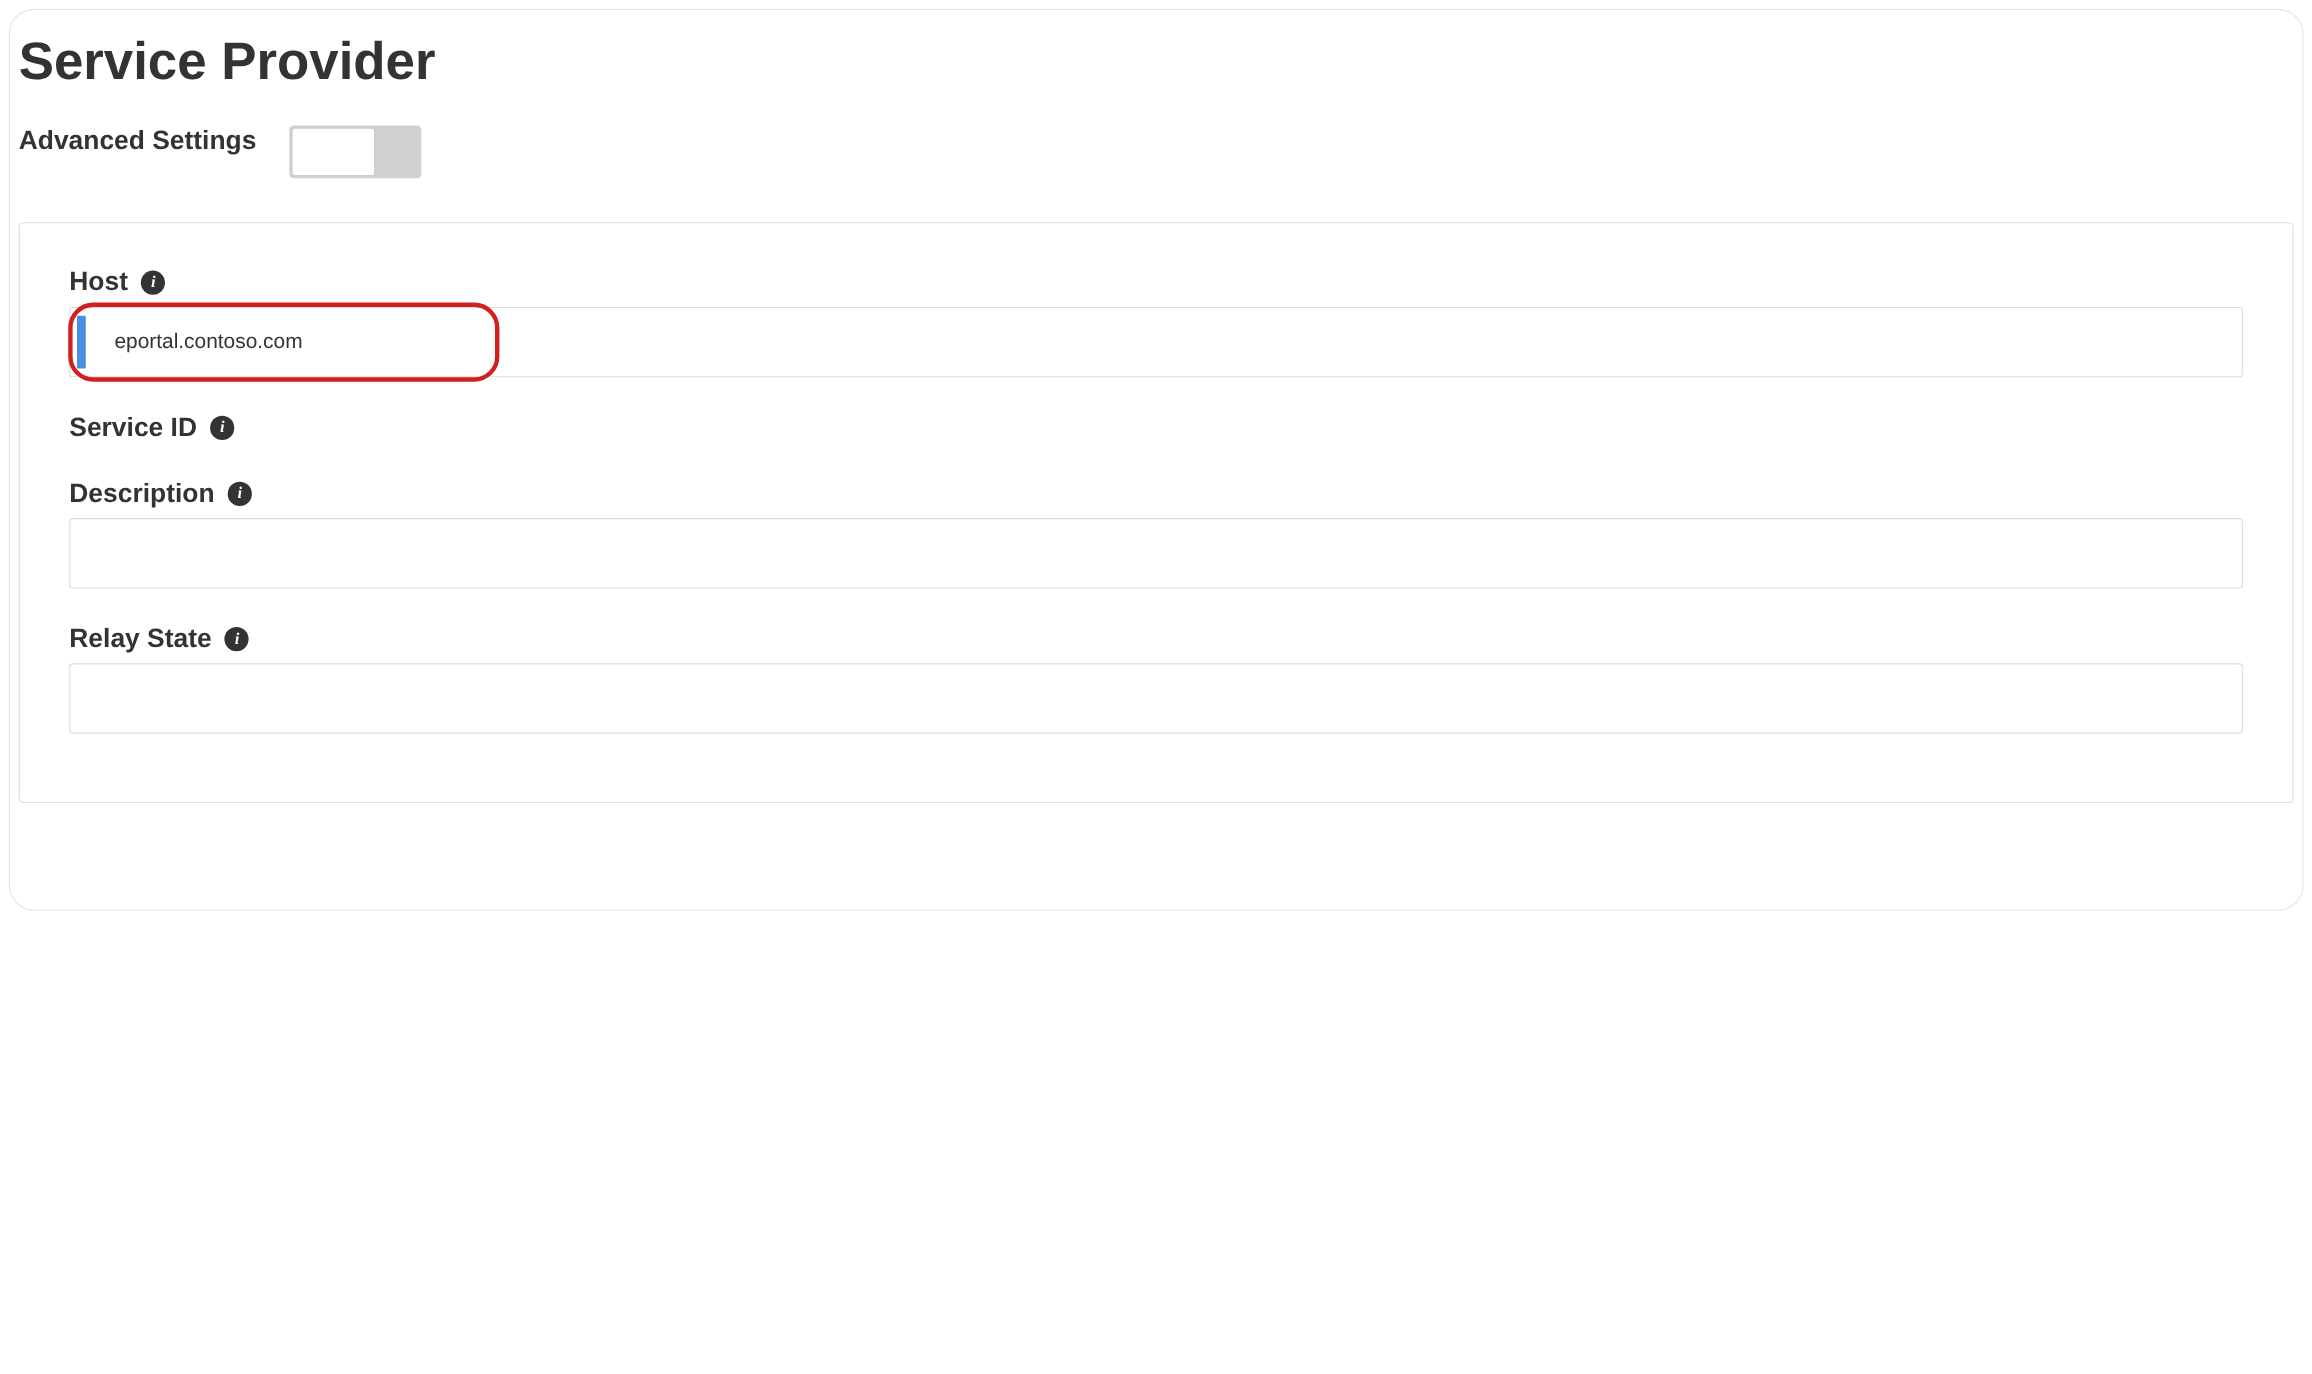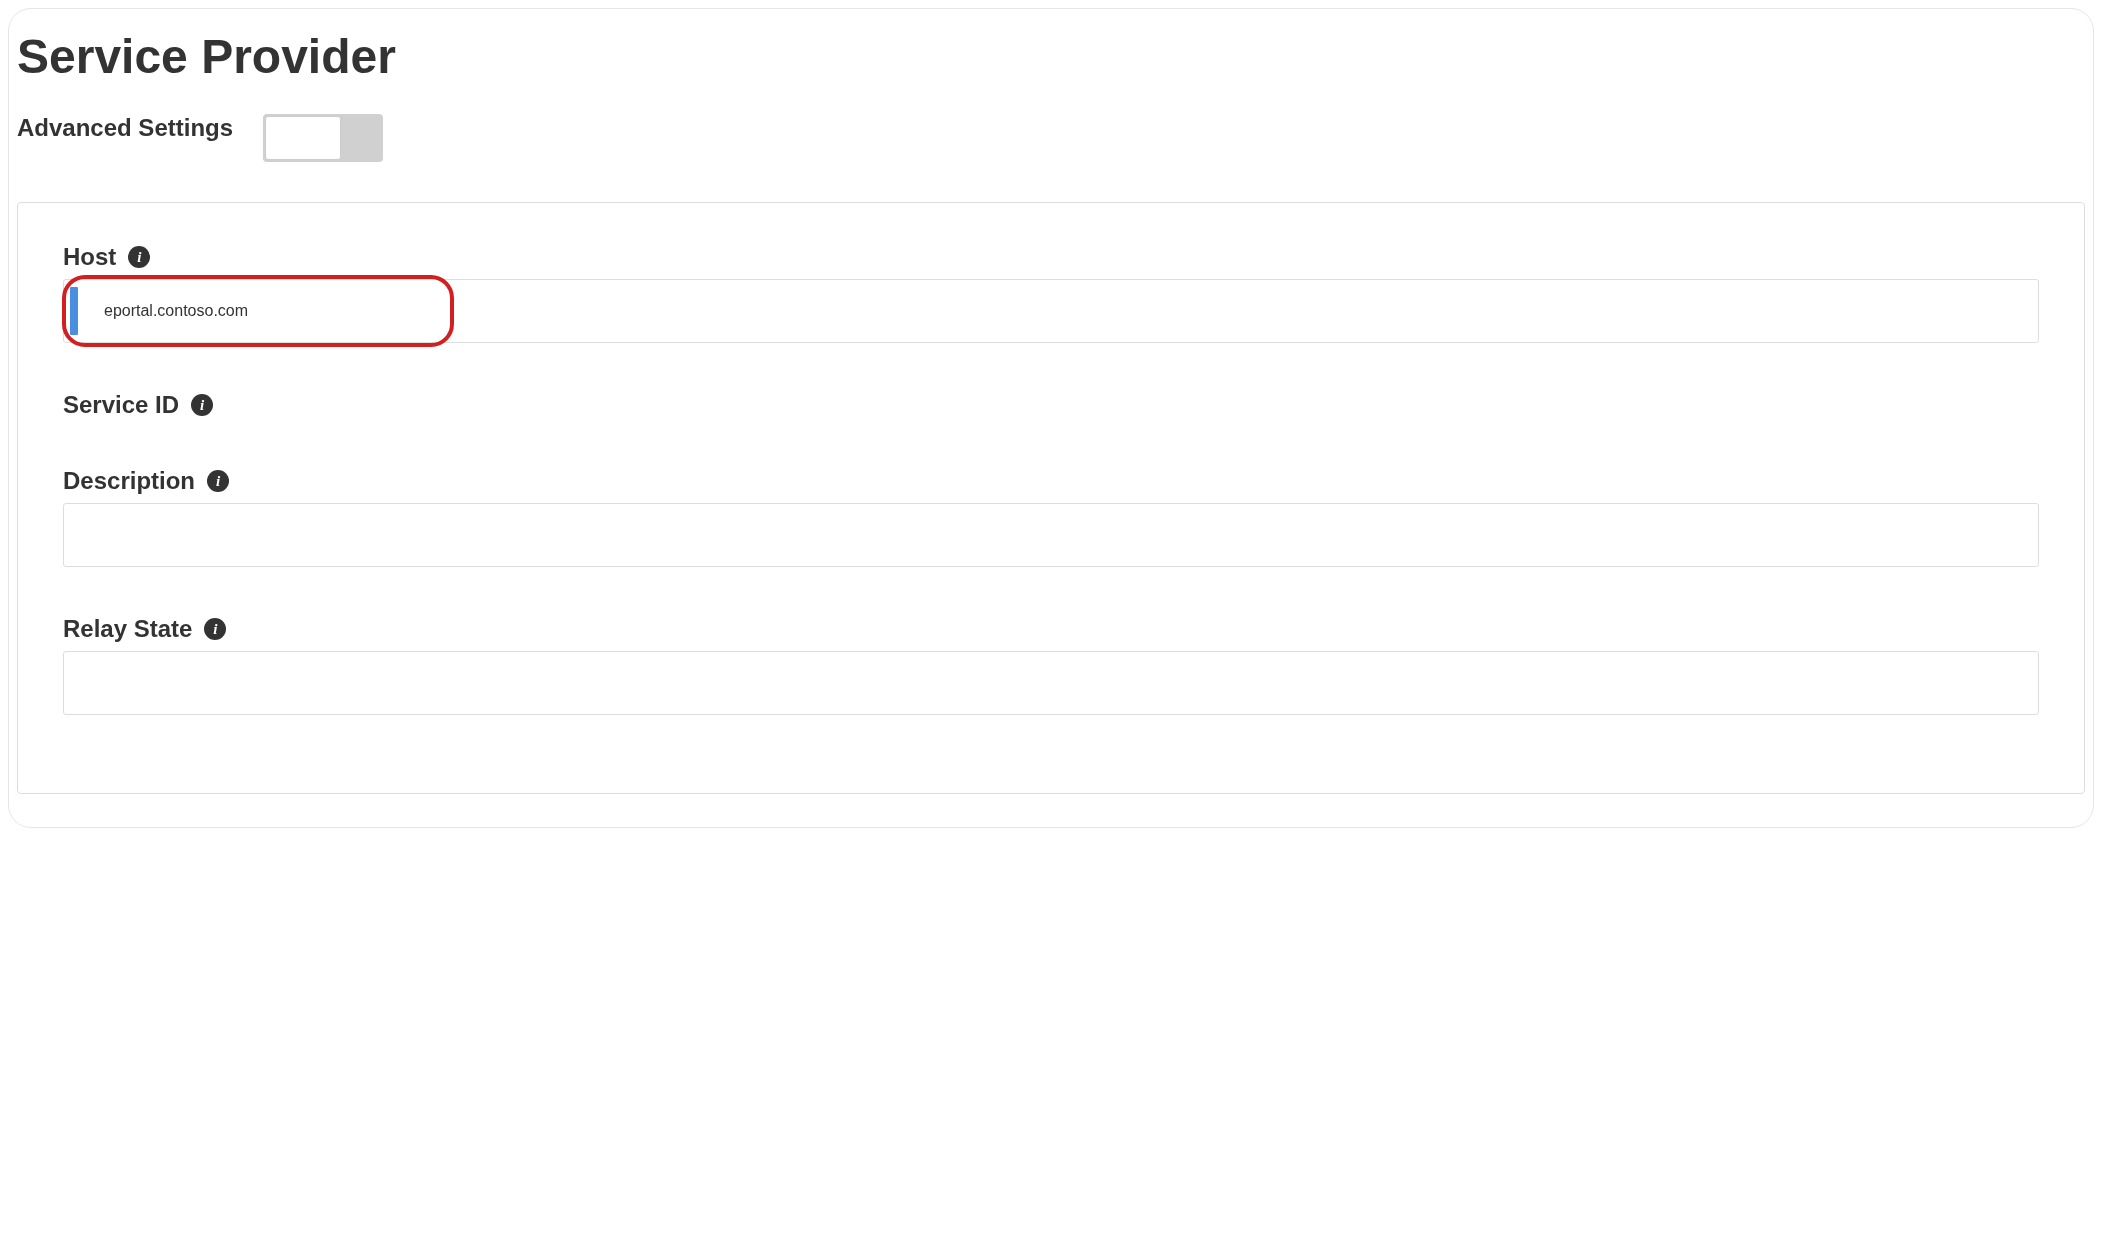--- a/index.html
+++ b/index.html
@@ -74,21 +74,21 @@
       border-top: 11px solid #333;
     }
     .panel {
       border: 1px solid #ddd;
       border-radius: 4px;
       margin: 0 8px;
       padding: 40px 45px 30px 45px;
       position: relative;
     }
     .field-group {
-      margin-bottom: 48px;
+      margin-bottom: 32px;
     }
     .field-label-row {
       display: flex;
       align-items: center;
       gap: 12px;
       margin-bottom: 8px;
     }
     .field-label {
       font-size: 24px;
       font-weight: bold;
@@ -111,21 +111,21 @@
     }
     .input-wrapper {
       position: relative;
     }
     .input-field {
       width: 100%;
       height: 64px;
       border: 1px solid #ddd;
       border-radius: 3px;
       padding: 0 20px 0 40px;
-      font-size: 16px;
+      font-size: 19px;
       color: #333;
       background: #fff;
     }
     .blue-marker {
       position: absolute;
       left: 7px;
       top: 8px;
       bottom: 8px;
       width: 8px;
       background: #4a8ee0;

